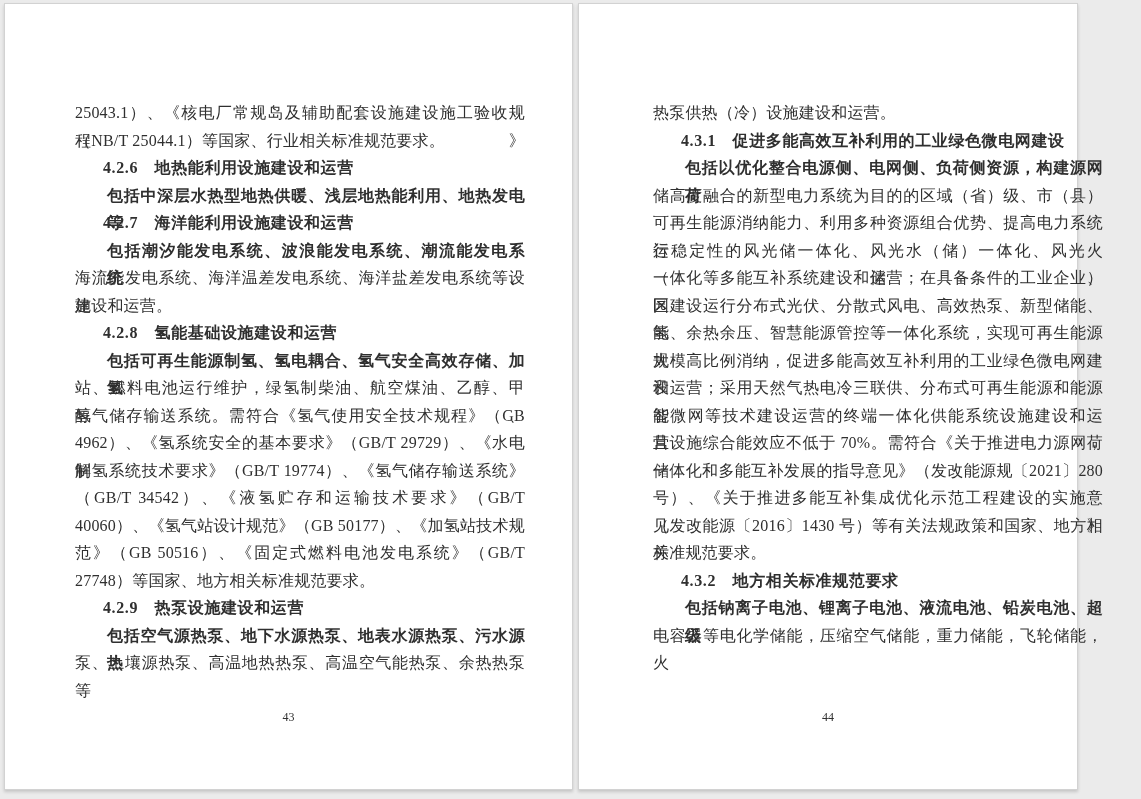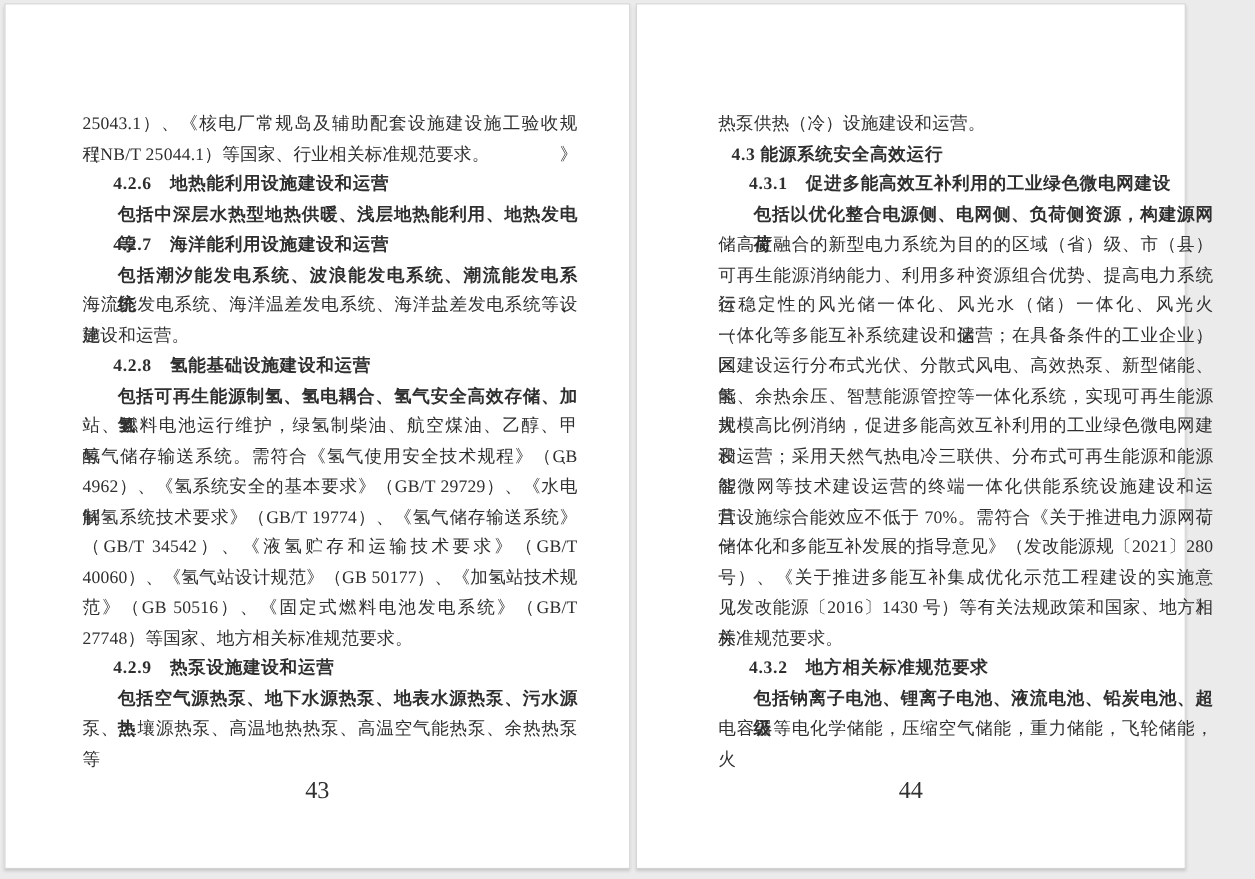--- a/index.html
+++ b/index.html
@@ -51,21 +51,21 @@
   .ln.h3   { padding-left: 28px; font-weight: 700; letter-spacing: 0.6px; }
   .ln.h2   { padding-left: 12px; font-weight: 700; letter-spacing: 0.6px; }
   .pagenum {
     position: absolute;
     top: 700px;
     left: 0;
     width: 100%;
     height: 27px;
     line-height: 27px;
     text-align: center;
-    font-size: 22px;
+    font-size: 12px;
     color: #2f2f2f;
   }
 </style>
 </head>
 <body>
 
 <div class="viewer">
 
   <div class="page left">
     <div class="textcol">
@@ -90,21 +90,20 @@
         <div class="ln h3">4.2.9　热泵设施建设和运营</div>
         <div class="ln para j">包括空气源热泵、地下水源热泵、地表水源热泵、污水源热</div>
         <div class="ln cont j">泵、土壤源热泵、高温地热热泵、高温空气能热泵、余热热泵等</div>
       </div>
     <div class="pagenum">43</div>
   </div>
 
   <div class="page right">
     <div class="textcol">
         <div class="ln cont">热泵供热（冷）设施建设和运营。</div>
-        <div class="ln h2">4.3 能源系统安全高效运行</div>
         <div class="ln h3">4.3.1　促进多能高效互补利用的工业绿色微电网建设</div>
         <div class="ln para j">包括以优化整合电源侧、电网侧、负荷侧资源，构建源网荷</div>
         <div class="ln cont j">储高度融合的新型电力系统为目的的区域（省）级、市（县）</div>
         <div class="ln cont j">可再生能源消纳能力、利用多种资源组合优势、提高电力系统运</div>
         <div class="ln cont j">行稳定性的风光储一体化、风光水（储）一体化、风光火（储）</div>
         <div class="ln cont j">一体化等多能互补系统建设和运营；在具备条件的工业企业、园</div>
         <div class="ln cont j">区建设运行分布式光伏、分散式风电、高效热泵、新型储能、氢</div>
         <div class="ln cont j">能、余热余压、智慧能源管控等一体化系统，实现可再生能源大</div>
         <div class="ln cont j">规模高比例消纳，促进多能高效互补利用的工业绿色微电网建设</div>
         <div class="ln cont j">和运营；采用天然气热电冷三联供、分布式可再生能源和能源智</div>

